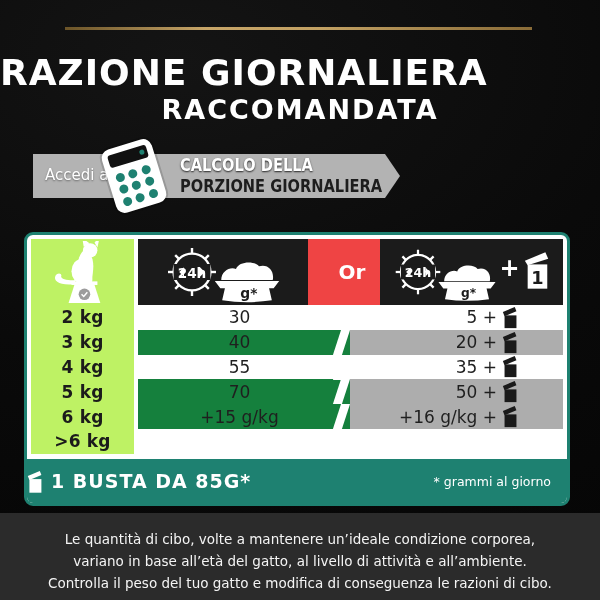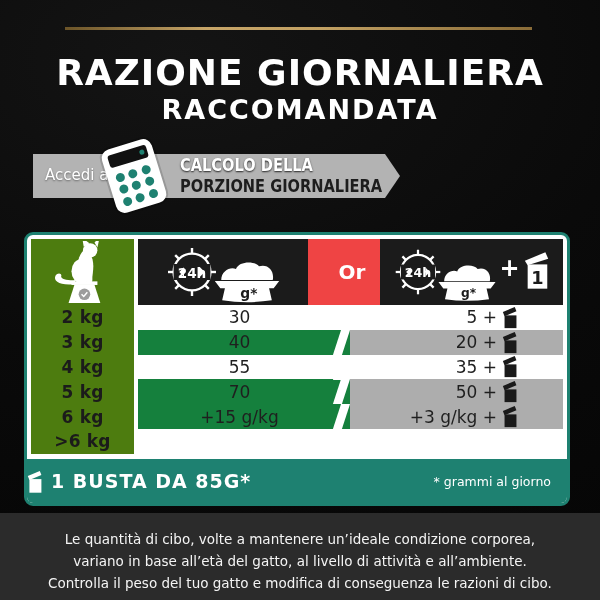--- a/index.html
+++ b/index.html
@@ -5,21 +5,21 @@
   html,body{margin:0;padding:0;background:#000;}
   .page{
     position:relative;width:600px;height:600px;overflow:hidden;
     background:radial-gradient(140% 90% at 30% 10%, #141414 0%, #0a0a0a 55%, #060606 100%);
     font-family:"DejaVu Sans", sans-serif;
   }
   
   .gold-line{position:absolute;left:65px;top:27px;width:467px;height:3px;
     background:linear-gradient(90deg,#6b5428 0%,#c7a568 30%,#c2a163 55%,#8a6c38 100%);}
   
-  .title1{position:absolute;left:0;top:52px;width:600px;text-align:center;color:#fff;
+  .title1{position:absolute;left:0;top:52px;width:600px;color:#fff;
     font-size:36px;font-weight:700;letter-spacing:1px;}
   .title2{position:absolute;left:0;top:94px;width:600px;text-align:center;color:#fff;
     font-size:27px;font-weight:700;letter-spacing:2px;}
   
   .ribbon{position:absolute;left:33px;top:154px;width:352px;height:44px;background:#b3b3b3;}
   .ribbon::after{content:"";position:absolute;left:100%;top:0;width:0;height:0;
     border-top:22px solid transparent;border-bottom:22px solid transparent;border-left:15px solid #b3b3b3;}
   .accedi{position:absolute;left:12px;top:12px;color:#fff;font-size:15px;
     text-shadow:0 1px 2px rgba(0,0,0,.45);}
   .calc-text{position:absolute;left:147px;top:1px;line-height:21px;font-size:17px;font-weight:700;
@@ -31,21 +31,21 @@
   .calc{position:absolute;left:108px;top:143px;width:52px;height:66px;background:#fff;border-radius:9px;
     transform:rotate(-17deg);box-shadow:0 0 0 2px rgba(0,0,0,.15);}
   .calc .screen{position:absolute;left:6px;top:6px;width:40px;height:13px;background:#111;border-radius:3px;}
   .calc .screen .dot{position:absolute;right:3px;top:4px;width:5px;height:5px;border-radius:50%;background:#1E8171;}
   .calc .keys{position:absolute;left:6px;top:24px;width:40px;height:38px;
     display:grid;grid-template-columns:repeat(3,1fr);grid-template-rows:repeat(3,1fr);justify-items:center;align-items:center;}
   .calc .keys i{width:9px;height:9px;border-radius:50%;background:#1E8171;display:block;}
   
   .ftable{position:absolute;left:24px;top:232px;width:540px;height:268px;background:#fff;
     border:3px solid #1E8171;border-radius:9px;overflow:hidden;}
-  .weight-col{position:absolute;left:4px;top:4px;width:103px;height:215px;background:#4d7c0f;}
+  .weight-col{position:absolute;left:4px;top:4px;width:103px;height:215px;background:#bef264;}
   .cat-box{height:66px;display:flex;align-items:center;justify-content:center;}
   .wcell{height:24.8px;display:flex;align-items:center;justify-content:center;
     color:#1b1b1b;font-size:17px;font-weight:700;letter-spacing:.2px;}
   .hcell{position:absolute;top:4px;height:66px;background:#1b1b1b;display:flex;align-items:center;justify-content:center;}
   .h1{left:111px;width:170px;}
   .or{left:281px;width:88px;background:#ef4444;color:#fff;font-size:20px;font-weight:700;}
   .h2{left:353px;width:183px;}
   .rows{position:absolute;left:111px;top:70px;width:425px;}
   .trow{position:relative;height:24.8px;}
   .c1{position:absolute;left:0;top:0;bottom:0;width:203px;display:flex;align-items:center;justify-content:center;
@@ -235,21 +235,21 @@
             <svg width="17" height="23" viewBox="0 0 20 27">
               <polygon points="1,7 15,1 17,6 3,12" fill="#1a1a1a"></polygon>
               <rect x="3" y="11" width="14" height="15" fill="#1a1a1a"></rect>
             </svg>
           </div>
       </div>
       <div class="trow even">
         <div class="c1">+15 g/kg</div>
         <div class="slash"></div>
         <div class="c2">
-            <span>+3 g/kg +</span>
+            <span>+16 g/kg +</span>
             <svg width="17" height="23" viewBox="0 0 20 27">
               <polygon points="1,7 15,1 17,6 3,12" fill="#1a1a1a"></polygon>
               <rect x="3" y="11" width="14" height="15" fill="#1a1a1a"></rect>
             </svg>
           </div>
       </div>
     </div>
 
     <div class="tfooter">
       <svg width="16" height="25" viewBox="0 0 20 30">

